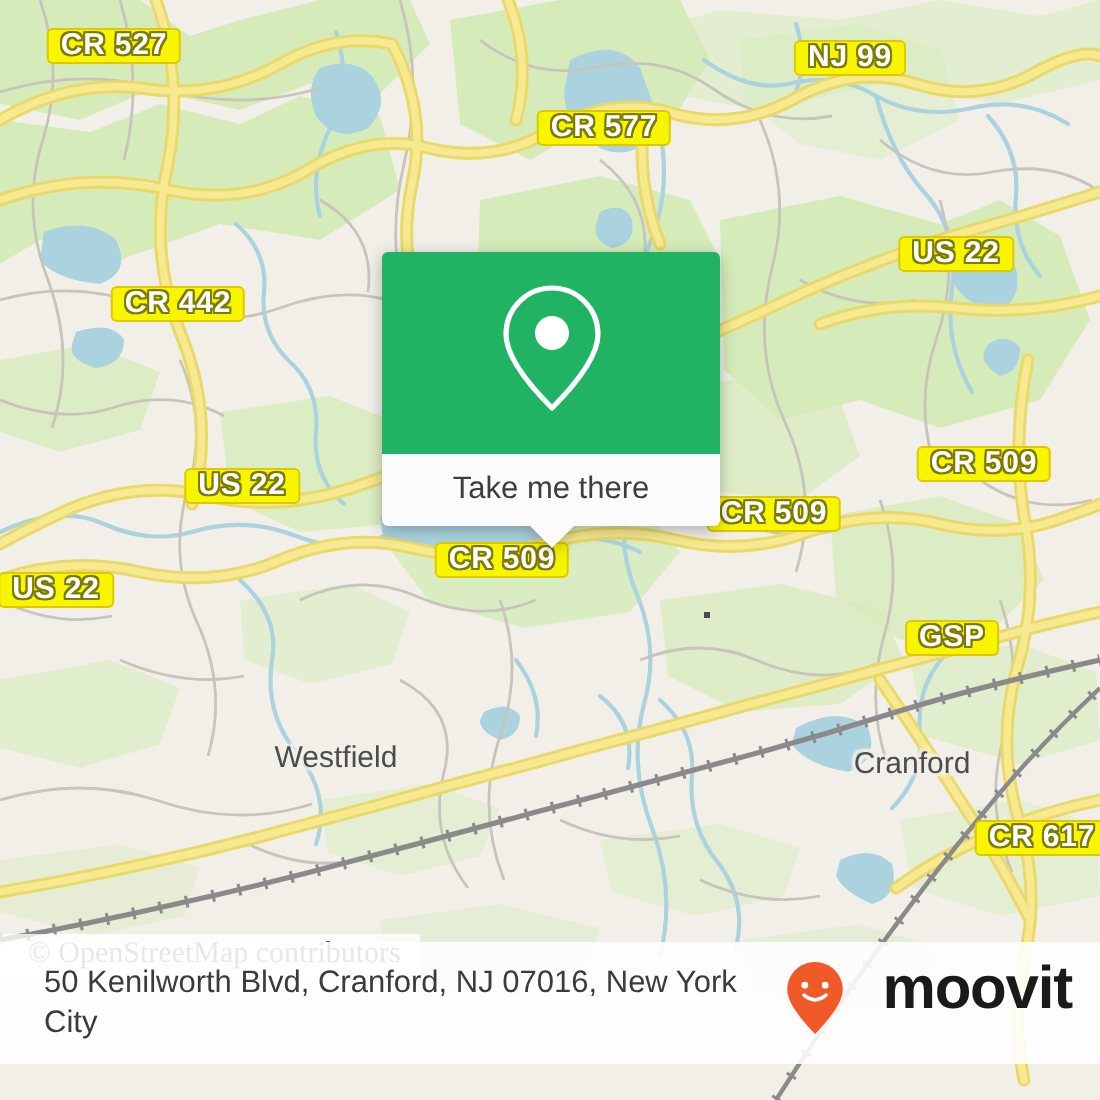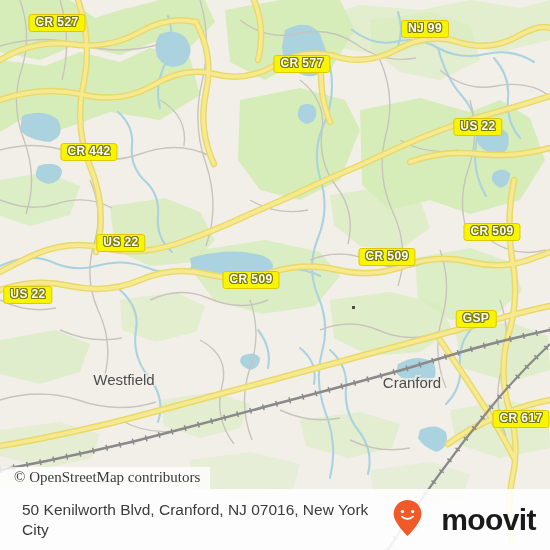--- a/index.html
+++ b/index.html
@@ -31,21 +31,21 @@
     display: block;
   }
 
   
   .shield {
     position: absolute;
     background: #f7f500;
     border: 1.5px solid #e0c800;
     border-radius: 3px;
     color: #ffffff;
-    font-size: 12px;
+    font-size: 15px;
     font-weight: bold;
     letter-spacing: 0.4px;
     padding: 2px 6px 3px 6px;
     line-height: 11px;
     white-space: nowrap;
     text-shadow:
       -1px -1px 0 #7d7a00, 1px -1px 0 #7d7a00,
       -1px  1px 0 #7d7a00, 1px  1px 0 #7d7a00,
        0   -1px 0 #7d7a00, 0    1px 0 #7d7a00,
       -1px  0   0 #7d7a00, 1px  0   0 #7d7a00;
@@ -56,20 +56,21 @@
   .place-label {
     position: absolute;
     color: #4c4c4c;
     font-size: 15px;
     white-space: nowrap;
     transform: translate(-50%, -50%);
     text-shadow:
       -1.5px -1.5px 1px #f2efe9, 1.5px -1.5px 1px #f2efe9,
       -1.5px  1.5px 1px #f2efe9, 1.5px  1.5px 1px #f2efe9,
        0 0 3px #f2efe9;
+    margin-left: 44px;
   }
 
   
   #callout {
     position: absolute;
     left: 191px;
     top: 126px;
     width: 169px;
     filter: drop-shadow(0 2px 4px rgba(0,0,0,0.28));
   }
@@ -117,39 +118,39 @@
     line-height: 15px;
     white-space: nowrap;
     font-family: Liberation Serif, serif;
   }
 
   
   #footer {
     position: absolute;
     left: 0;
     right: 0;
-    bottom: 0;
+    bottom: 18px;
     height: 61px;
     background: rgba(255,255,255,0.88);
     display: flex;
     align-items: center;
     padding: 0 14px 0 22px;
     box-sizing: border-box;
   }
   #footer .addr {
     flex: 1;
     color: #3b3b3b;
     font-size: 15.5px;
     line-height: 20px;
     max-width: 400px;
     padding-right: 8px;
   }
   #footer .brand {
     display: flex;
-    align-items: center;
+    align-items: flex-start;
     gap: 18px;
   }
   #footer .brand-word {
     color: #1a1a1a;
     font-size: 30px;
     font-weight: bold;
     letter-spacing: -0.6px;
     line-height: 30px;
   }
 </style>
@@ -310,20 +311,34 @@
     <div class="shield" style="left:492px;top:232px">CR 509</div>
     <div class="shield" style="left:387px;top:257px">CR 509</div>
     <div class="shield" style="left:251px;top:280px">CR 509</div>
     <div class="shield" style="left:28px;top:295px">US 22</div>
     <div class="shield" style="left:476px;top:319px">GSP</div>
     <div class="shield" style="left:521px;top:419px">CR 617</div>
 
     <div class="place-label" style="left:124px;top:379px">Westfield</div>
     <div class="place-label" style="left:412px;top:382px">Cranford</div>
 
+    <div id="callout">
+      <div class="card-top">
+        <span>
+          <svg width="52" height="66" viewBox="0 0 52 66" aria-hidden="true">
+            <path d="M26 3 C13.3 3 3 13.3 3 26 C3 36 12 49 26 63 C40 49 49 36 49 26 C49 13.3 38.7 3 26 3 Z" fill="none" stroke="#ffffff" stroke-width="2.6" stroke-linejoin="round"></path>
+            <circle cx="26" cy="25.5" r="8.5" fill="#ffffff"></circle>
+          </svg>
+        </span>
+      </div>
+      <div class="card-bottom">
+        <span class="card-label">Take me there</span>
+      </div>
+      <div class="tail"></div>
+    </div>
 
     <div id="osm-attrib">© OpenStreetMap contributors</div>
   </div>
 
   <div id="footer">
     <div class="addr">50 Kenilworth Blvd, Cranford, NJ 07016, New York City</div>
     <div class="brand">
       <span>
         <svg width="31" height="38" viewBox="0 0 31 38" aria-hidden="true">
           <path d="M15.5 1 C7.8 1 1.6 7.2 1.6 14.9 C1.6 21.6 9.5 30.8 15.5 37 C21.5 30.8 29.4 21.6 29.4 14.9 C29.4 7.2 23.2 1 15.5 1 Z" fill="#ef5a28"></path>

